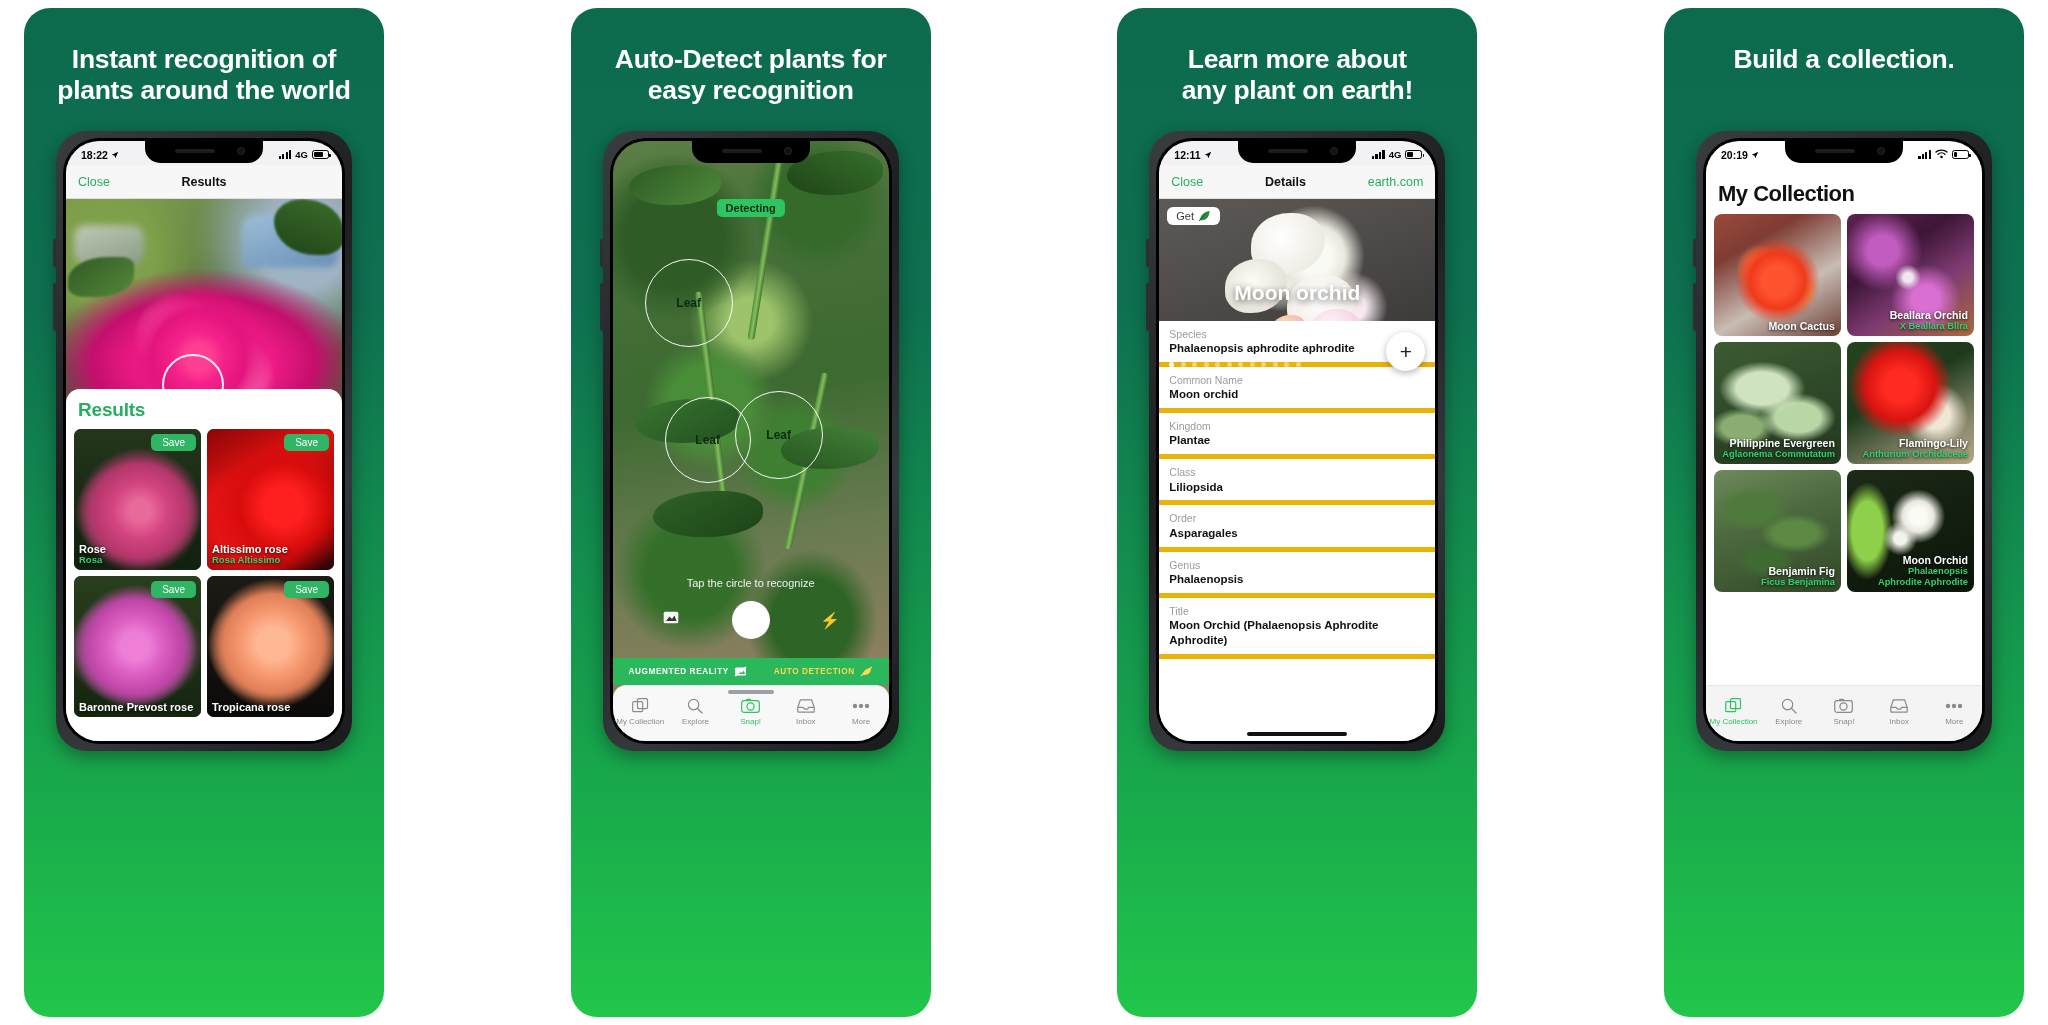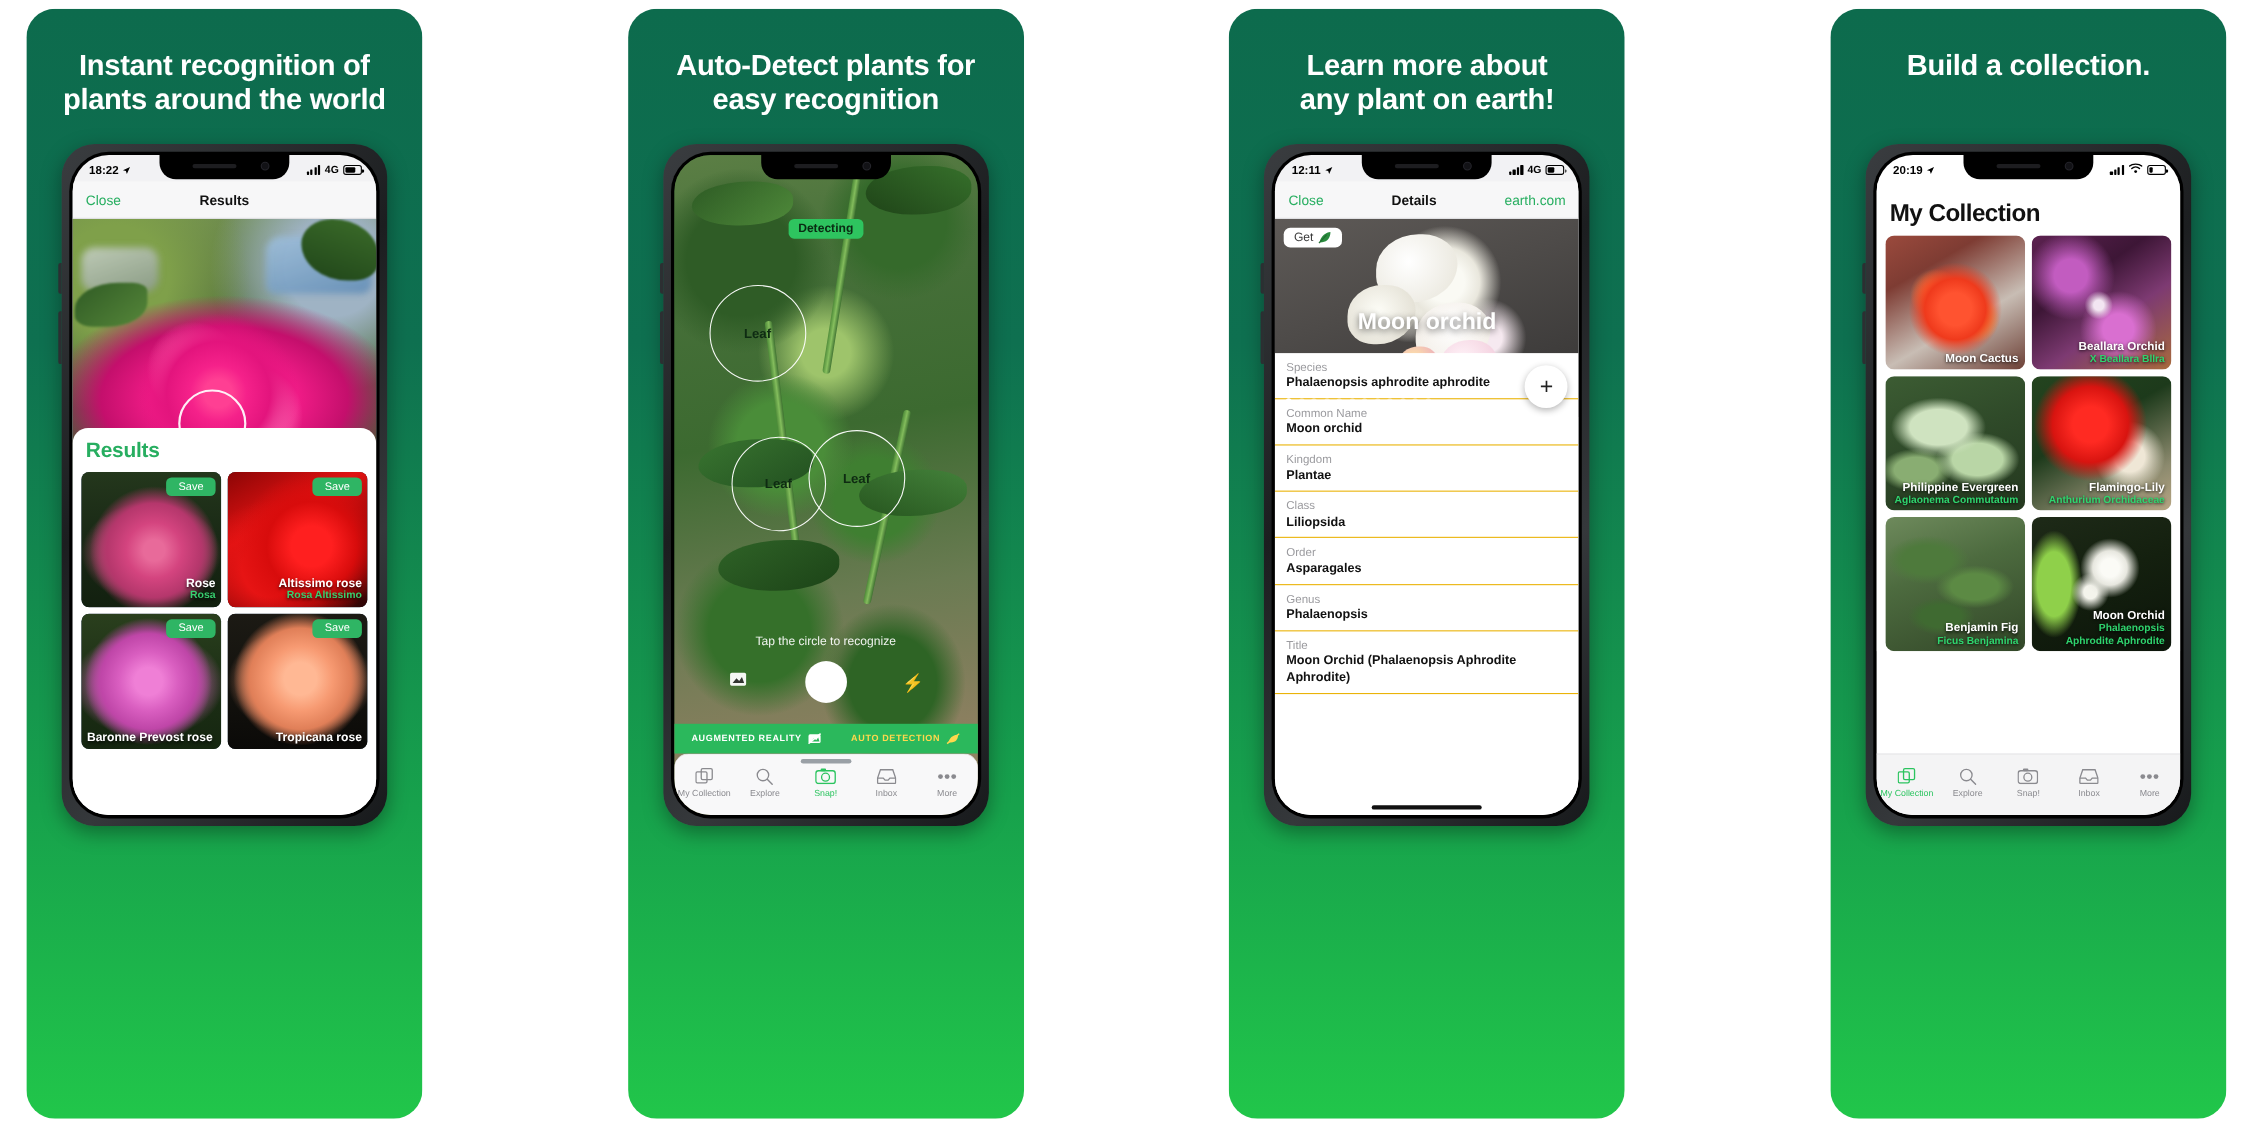--- a/index.html
+++ b/index.html
@@ -82,22 +82,22 @@
   .hero1 .leafR{position:absolute;right:-2px;top:0px;width:70px;height:56px;
     background:linear-gradient(200deg,#3c6d2a,#1f4419);border-radius:40% 60% 30% 60%;filter:blur(1px);}
 
   .reticle{position:absolute;border:2px solid rgba(255,255,255,.92);border-radius:50%;}
 
   
   .sheet{position:absolute;left:0;right:0;bottom:0;top:248px;background:#fff;
     border-radius:14px 14px 0 0;padding:8px 8px 0 8px;}
   .sheet-title{color:#27ae60;font-size:19px;font-weight:700;padding:2px 4px 8px 4px;letter-spacing:-.2px;}
   .grid2{display:grid;grid-template-columns:1fr 1fr;gap:6px;}
-  .card{position:relative;height:123px;border-radius:7px;overflow:hidden;background:#234;}
-  .card .cap{position:absolute;left:5px;right:5px;bottom:4px;text-align:right;}
+  .card{position:relative;height:141px;border-radius:7px;overflow:hidden;background:#234;}
+  .card .cap{position:absolute;left:5px;right:5px;bottom:4px;}
   .card .cap .cn{color:#fff;font-size:11px;font-weight:700;text-shadow:0 1px 3px rgba(0,0,0,.8);
     line-height:1.12;}
   .card .cap .sn{color:#37d06f;font-size:9.5px;font-weight:600;text-shadow:0 1px 3px rgba(0,0,0,.8);
     line-height:1.15;}
   .savebtn{position:absolute;right:5px;top:5px;background:#2fb564;color:#fff;font-size:10px;
     padding:3px 11px;border-radius:5px;font-weight:500;z-index:5;}
 
   
   .img-rose1{background:
       radial-gradient(circle at 52% 58%, #e86a9a 0 10%, #d4447f 26%, #b5376c 44%, rgba(181,55,108,0) 60%),
@@ -168,21 +168,21 @@
     padding:3px 9px;display:flex;align-items:center;gap:4px;font-size:11px;color:#3a3a3a;}
   .hero3-title{position:absolute;z-index:6;left:0;right:0;top:82px;text-align:center;color:#fff;
     font-size:21px;font-weight:600;text-shadow:0 2px 7px rgba(0,0,0,.6);}
   .dots{position:absolute;z-index:6;left:10px;bottom:12px;display:flex;gap:6.5px;align-items:center;}
   .dots i{width:5px;height:5px;border-radius:50%;background:rgba(255,255,255,.45);display:block;}
   .dots i.on{background:#fff;}
   .fab{position:absolute;z-index:7;right:10px;bottom:8px;width:39px;height:39px;border-radius:50%;
     background:#fff;display:flex;align-items:center;justify-content:center;font-size:21px;color:#222;
     box-shadow:0 2px 7px rgba(0,0,0,.3);line-height:1;}
   .detail-list{position:absolute;left:0;right:0;top:180px;bottom:0;background:#fff;overflow:hidden;}
-  .drow{padding:6px 0 6px 10px;border-bottom:1px solid #eab308;}
+  .drow{padding:6px 0 6px 10px;border-bottom:5px solid #eab308;}
   .drow .dk{font-size:10.5px;color:#9b9b9f;line-height:1.35;}
   .drow .dv{font-size:11.5px;color:#111;font-weight:600;line-height:1.3;}
   .homebar{position:absolute;z-index:20;left:50%;transform:translateX(-50%);bottom:5px;width:100px;
     height:4px;background:#111;border-radius:3px;}
 
   
   .collhead{padding:16px 12px 7px 12px;background:#fff;}
   .collhead h1{font-size:22px;font-weight:700;letter-spacing:-.5px;color:#111;}
   .collgrid{display:grid;grid-template-columns:1fr 1fr;gap:6px;padding:0 8px;background:#fff;}
   .ccard{position:relative;height:122px;border-radius:8px;overflow:hidden;}

